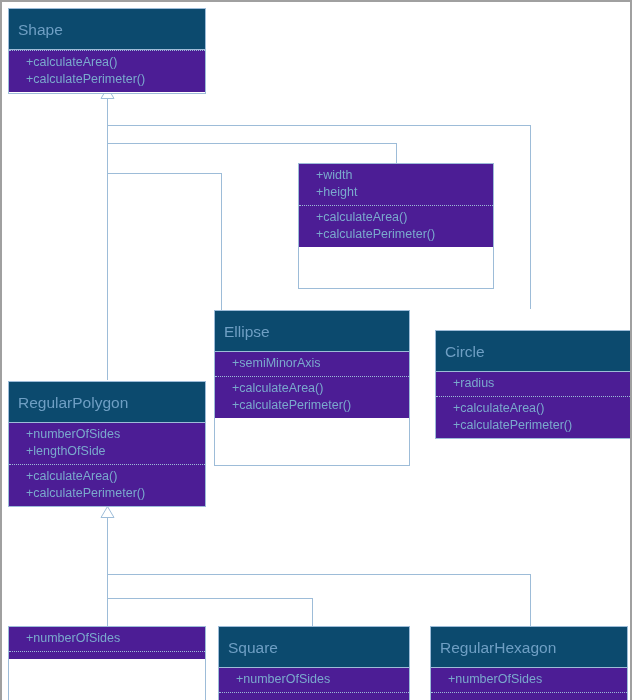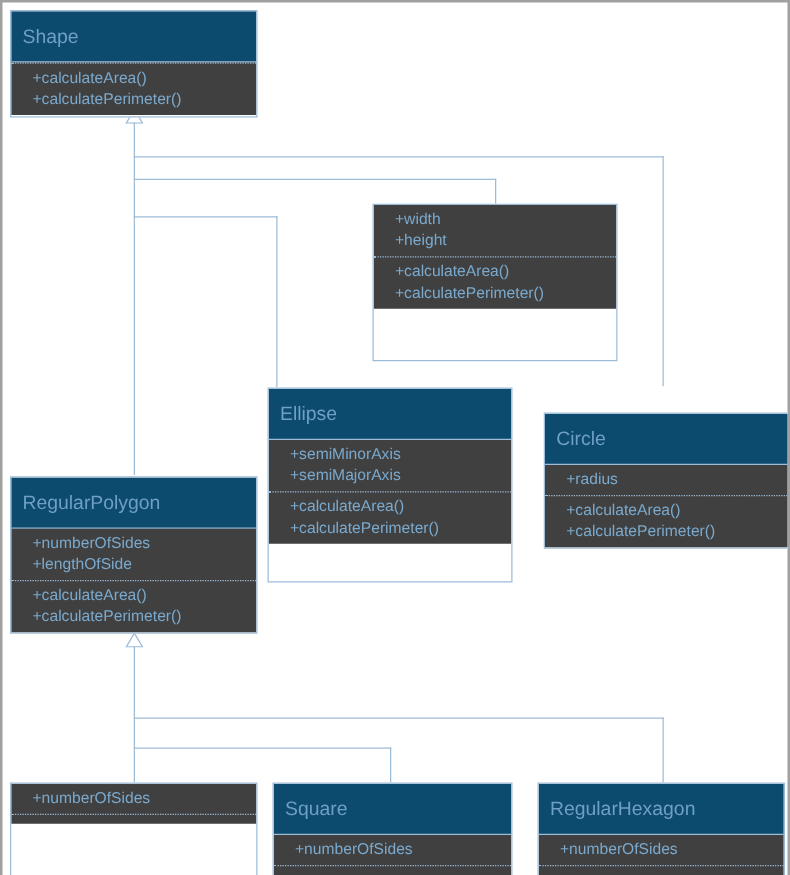--- a/index.html
+++ b/index.html
@@ -53,21 +53,21 @@
     height: 41px;
     line-height: 41px;
     padding-left: 9px;
     font-size: 15.5px;
     color: #6f9fc4;
     background: #0c4a6e;
     border-bottom: 1px solid #9dbcd8;
     white-space: nowrap;
   }
   .uml-body {
-    background: #404040;
+    background: #4c1d95;
     padding: 0;
   }
   .uml-section {
     padding: 3px 0 4px 0;
   }
   .uml-section.dotted-top {
     border-top: 1px dotted #9dbcd8;
   }
   .uml-row {
     font-size: 12.5px;
@@ -133,21 +133,20 @@
         <div class="uml-row">+calculatePerimeter()</div>
       </div>
     </div>
   </div>
 
   <div class="umlbox" style="left:212px; top:308px; width:196px; height:156px;">
     <div class="uml-title">Ellipse</div>
     <div class="uml-body">
       <div class="uml-section">
         <div class="uml-row">+semiMinorAxis</div>
-        <div class="uml-row">+semiMajorAxis</div>
       </div>
       <div class="uml-section dotted-top">
         <div class="uml-row">+calculateArea()</div>
         <div class="uml-row">+calculatePerimeter()</div>
       </div>
     </div>
   </div>
 
   <div class="umlbox" style="left:433px; top:328px; width:222px; height:109px;">
     <div class="uml-title">Circle</div>

